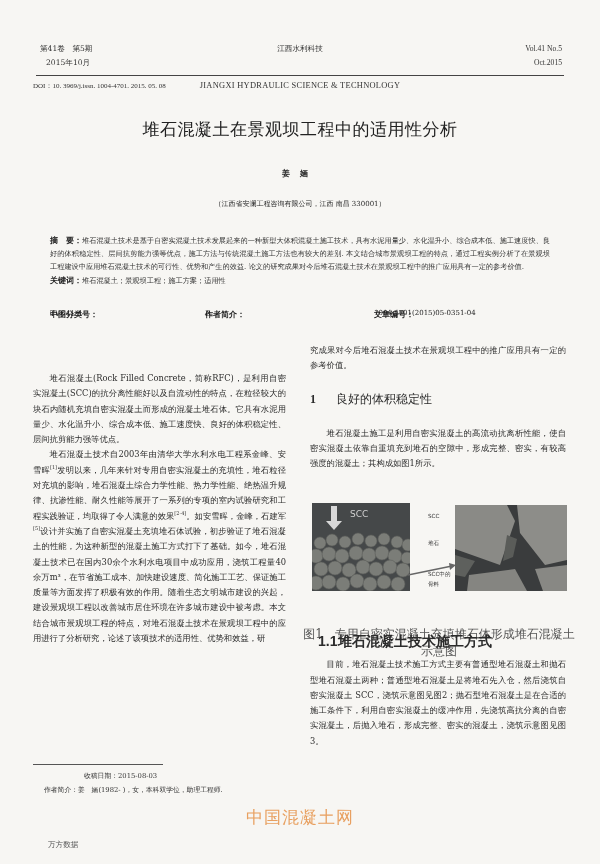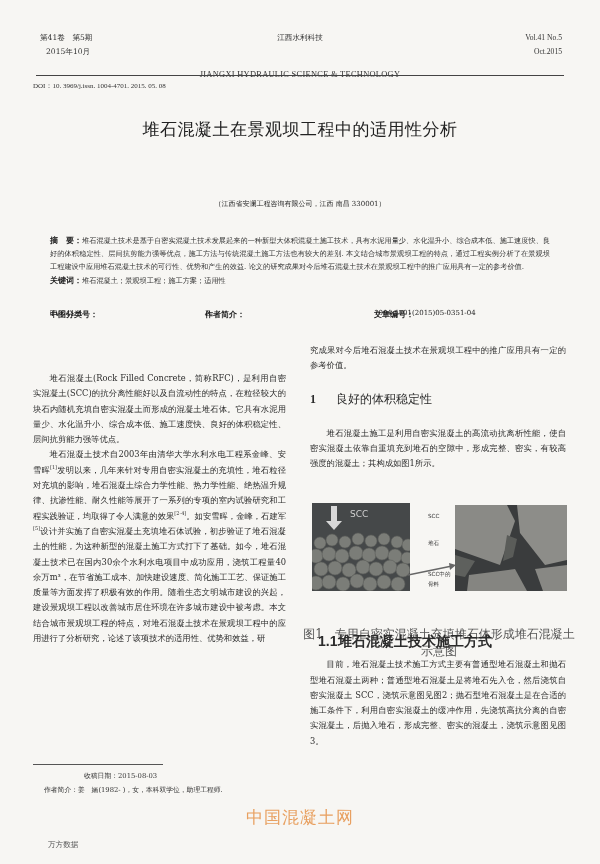--- a/index.html
+++ b/index.html
@@ -6,21 +6,21 @@
   body {
     width: 600px; height: 864px; overflow: hidden;
     background: #f7f6f3;
     font-family: "DejaVu Serif", "Liberation Serif", serif;
     color: #2a2a2a;
     position: relative;
   }
   .page { position: absolute; left: 0; top: 0; width: 600px; height: 864px; }
 
   
-  .hdr { position: absolute; left: 36px; right: 36px; top: 33px; height: 32px; }
+  .hdr { position: absolute; left: 36px; right: 36px; top: 44px; height: 32px; }
   .hdr .l1, .hdr .l2, .hdr .r1, .hdr .r2, .hdr .c1, .hdr .c2 {
     position: absolute; font-size: 7.6px; white-space: nowrap; color: #333;
   }
   .hdr .l1 { left: 4px; top: 0; }
   .hdr .l2 { left: 10px; top: 14px; }
   .hdr .c1 { left: 0; right: 0; text-align: center; top: 0; }
   .hdr .c2 { left: 0; right: 0; text-align: center; top: 13px; font-size: 8.4px; letter-spacing: 0.3px; font-family: "Liberation Serif", serif; margin-top: 24px; }
   .hdr .r1 { right: 2px; top: 0; font-family: "Liberation Serif", serif; }
   .hdr .r2 { right: 2px; top: 14px; font-family: "Liberation Serif", serif; }
   .hdr-rule { position: absolute; left: 36px; right: 36px; top: 75px; border-top: 1.3px solid #444; }
@@ -74,20 +74,21 @@
     <span class="l2">2015年10月</span>
     <span class="c1">江西水利科技</span>
     <span class="c2">JIANGXI  HYDRAULIC  SCIENCE  &amp;  TECHNOLOGY</span>
     <span class="r1">Vol.41 No.5</span>
     <span class="r2">Oct.2015</span>
   </div>
   <div class="hdr-rule"></div>
   <div class="doi">DOI：10. 3969/j.issn. 1004-4701. 2015. 05. 08</div>
 
   <div class="title">堆石混凝土在景观坝工程中的适用性分析</div>
+  <div class="author">姜婳</div>
   <div class="affil">（江西省安澜工程咨询有限公司，江西 南昌 330001）</div>
 
   <div class="abs">
     <p><span class="lbl">摘　要：</span><span>堆石混凝土技术是基于自密实混凝土技术发展起来的一种新型大体积混凝土施工技术，具有水泥用量少、水化温升小、综合成本低、施工速度快、良好的体积稳定性、层间抗剪能力强等优点，施工方法与传统混凝土施工方法也有较大的差别. 本文结合城市景观坝工程的特点，通过工程实例分析了在景观坝工程建设中应用堆石混凝土技术的可行性、优势和产生的效益. 论文的研究成果对今后堆石混凝土技术在景观坝工程中的推广应用具有一定的参考价值.</span></p>
     <p style="margin-top:0;"><span class="lbl">关键词：</span><span>堆石混凝土；景观坝工程；施工方案；适用性</span></p>
   </div>
   <div class="meta-row">
     <span style="left:0;">
         <span class="lbl">中图分类号：</span>
         <span>TV641.4</span>

